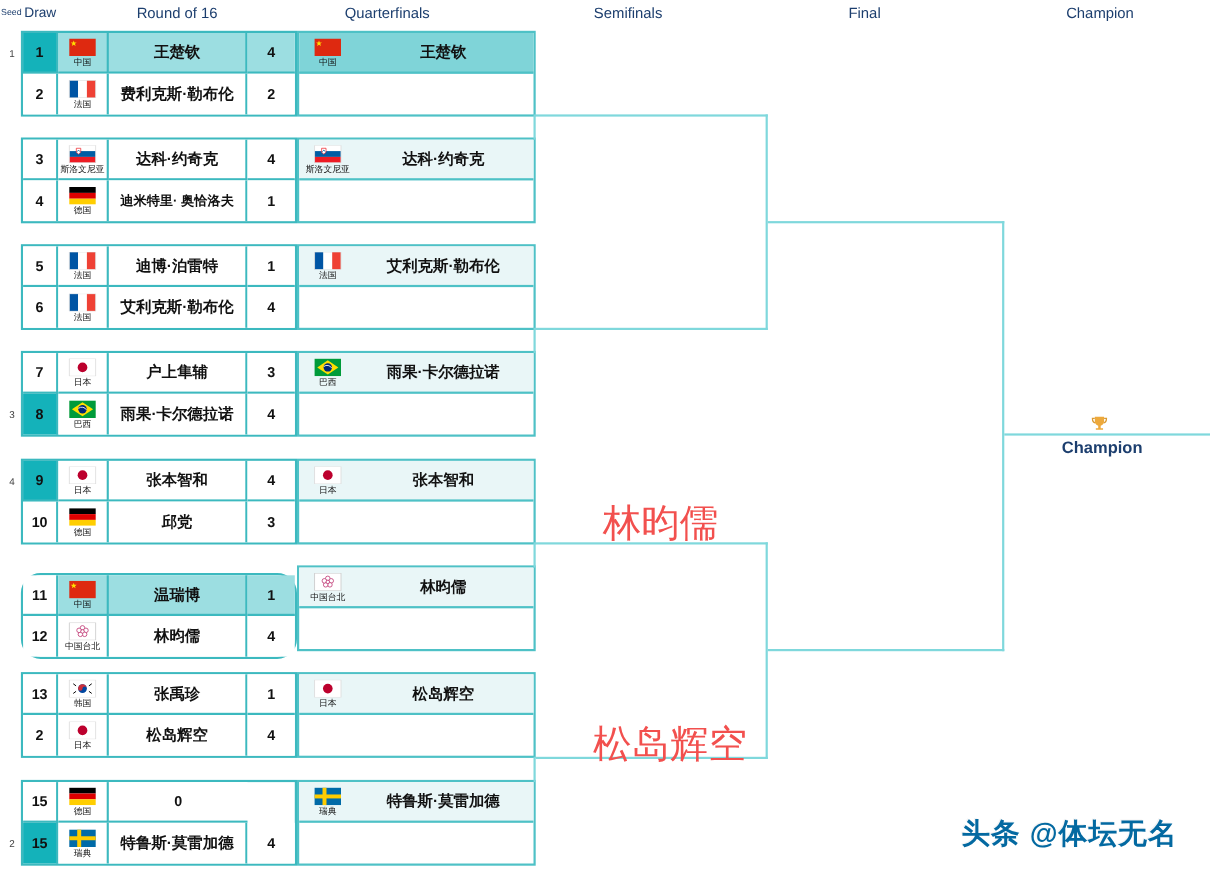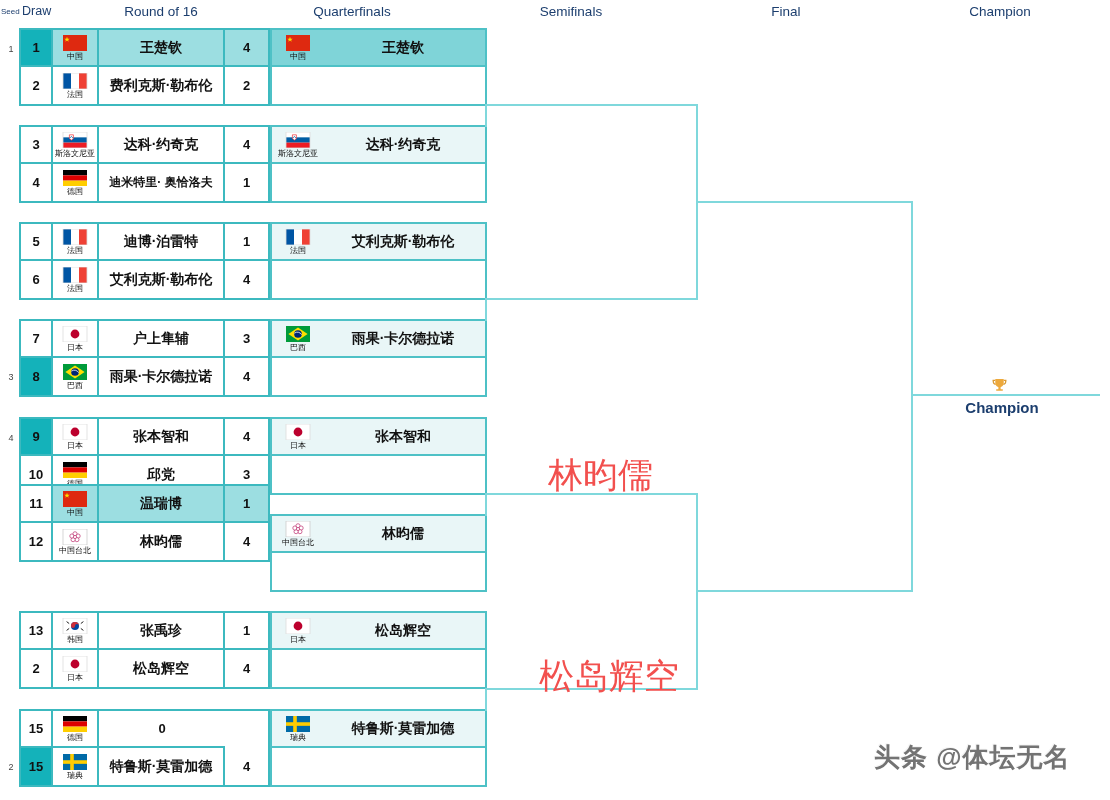--- a/index.html
+++ b/index.html
@@ -55,21 +55,21 @@
 
   
   .bl{position:absolute;background:var(--line);}
 
   .annot{position:absolute;color:var(--red);font-size:35px;font-weight:500;white-space:nowrap;}
 
   .champ-trophy{position:absolute;left:992px;top:378px;line-height:0;}
   .champ-label{position:absolute;left:932px;top:399px;width:140px;text-align:center;
       font-weight:bold;font-size:15px;color:var(--navy);}
 
-  .wm{position:absolute;left:874px;top:740px;font-size:26px;font-weight:bold;color:#737373;
+  .wm{position:absolute;left:874px;top:740px;font-size:26px;font-weight:bold;color:#0369a1;
       letter-spacing:1px;text-shadow:1px 2px 1px #fff,-1px -1px 0 #f4f4f4;white-space:nowrap;}
 </style>
 </head>
 <body>
 
 <div id="canvas">
 
   <div class="hdr tiny" style="left:1px;top:7px;">Seed</div>
   <div class="hdr small" style="left:22px;top:4px;">Draw</div>
   <div class="hdr" style="left:76px;">Round of 16</div>
@@ -246,21 +246,21 @@
                 <rect y="6.7" width="30" height="6.6" fill="#dd0000"></rect>
                 <rect y="13.3" width="30" height="6.7" fill="#ffce00"></rect>
               </svg>
             </span>
         <span class="flabel">德国</span>
       </div>
       <div class="cell namec">邱党</div>
       <div class="cell scorec">3</div>
     </div>
   </div>
-      <div class="pair" style="top: 484px;">
+      <div class="pair" style="top: 521px; border-radius: 18px;">
     <div class="prow top">
       <span class="ext-seed"></span>
       <div class="cell seedcell">11</div>
       <div class="cell flagc hl">
         <span class="flag">
               <svg width="26" height="16" viewBox="0 0 30 20">
                 <rect width="30" height="20" fill="#de2910"></rect>
                 <polygon points="5,2.2 5.9,4.6 8.4,4.6 6.4,6.1 7.2,8.5 5,7 2.8,8.5 3.6,6.1 1.6,4.6 4.1,4.6" fill="#ffde00"></polygon>
               </svg>
             </span>

